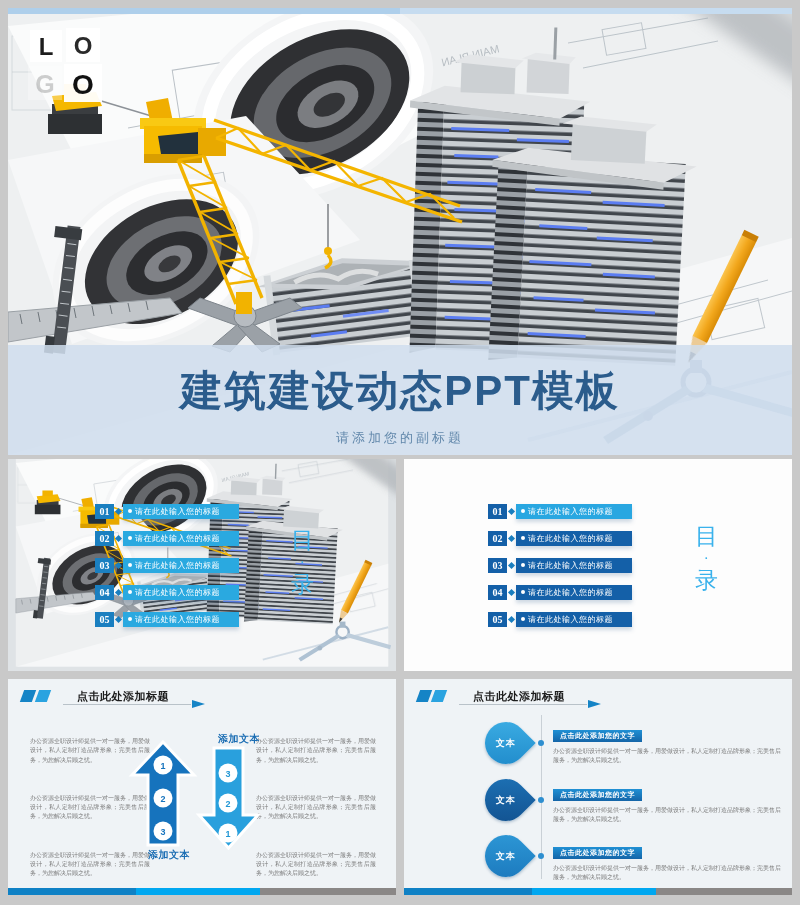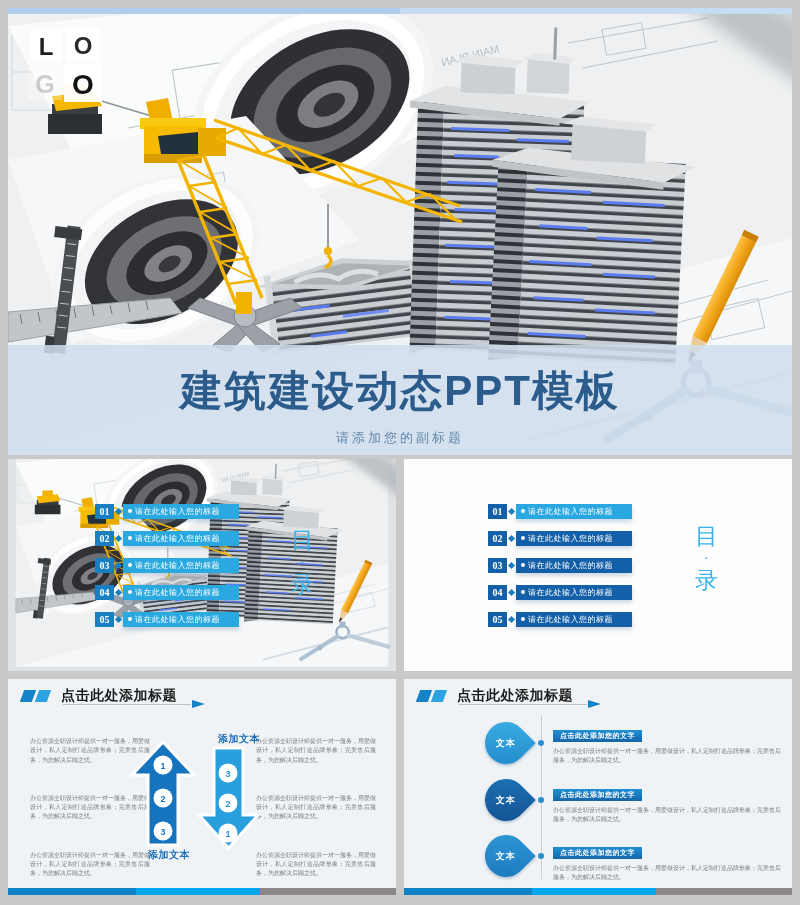--- a/index.html
+++ b/index.html
@@ -33,21 +33,21 @@
   .photo-toc .toc-bar{background:#2aa9e0}
   .mulu{position:absolute;display:flex;flex-direction:column;align-items:center;
     color:#3ab2ec;line-height:1;font-weight:normal}
   .mulu .zi{font-size:23px}
   .mulu .dot{font-size:11px;font-weight:bold;margin:5px 0}
 
   
   .sl-header{position:absolute;left:14px;top:9px;height:16px;display:flex;align-items:center}
   .pg{width:12px;height:12px;transform:skewX(-20deg);margin-right:3px}
   .pg1{background:#1584c6}.pg2{background:#2aa3e0}
-  .sl-title{margin-left:9px;font-weight:bold;font-size:14px;color:#1c1c1c;letter-spacing:.5px}
+  .sl-title{margin-left:25px;font-weight:bold;font-size:11px;color:#1c1c1c;letter-spacing:.5px}
   .sl-underline{position:absolute;left:55px;top:25px;width:128px;height:1px;background:#b9c2c9}
   .sl-underline i{position:absolute;right:-14px;top:-4px;width:0;height:0;
     border-left:13px solid #1584c6;border-top:4px solid transparent;border-bottom:4px solid transparent}
   .sl-bottombar{position:absolute;left:0;right:0;bottom:0;height:7px;display:flex}
   .seg1{flex:0 0 33%;background:#0f81c5}
   .seg2{flex:0 0 32%;background:#00a7f0}
   .seg3{flex:1 1 auto;background:#8a8786}
   .tinytext{font-size:6px;line-height:1.55;color:#7a7a7a;margin:0;text-align:justify}
   .tt-label{position:absolute;font-size:10px;font-weight:bold;color:#1b6db3;letter-spacing:.5px}
 

